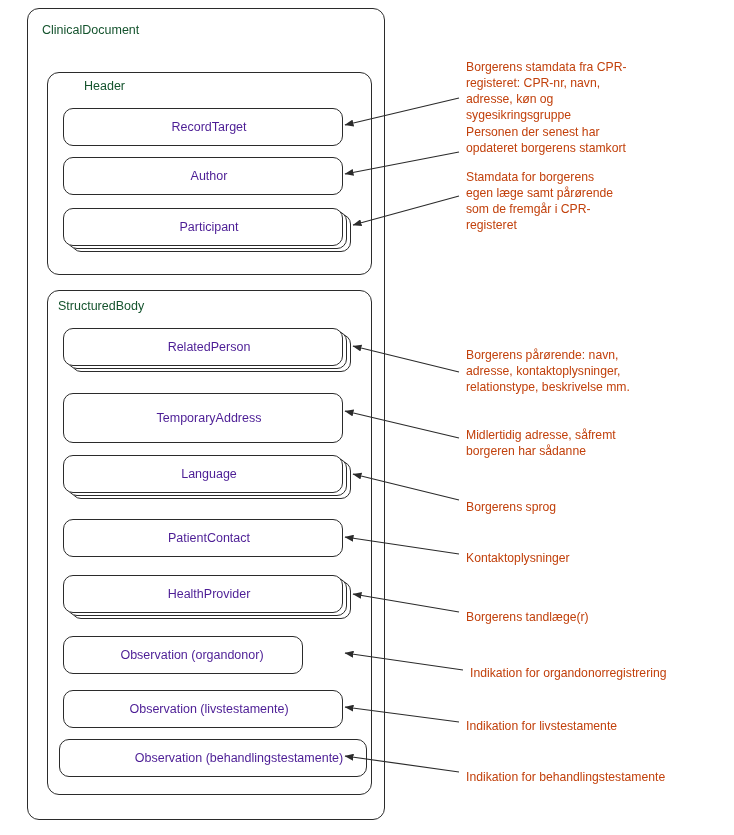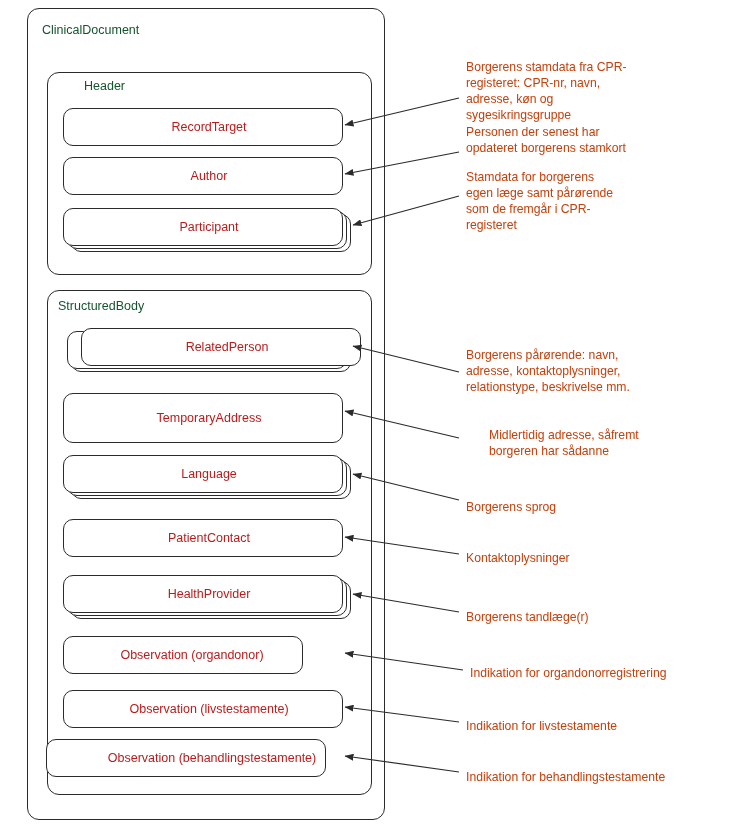--- a/index.html
+++ b/index.html
@@ -52,21 +52,21 @@
     border-radius: 10px;
     background: #ffffff;
     box-sizing: border-box;
     display: flex;
     align-items: center;
     justify-content: center;
   }
   .elem-label {
     font-size: 12.5px;
     line-height: 14px;
-    color: #b91c1c;
+    color: #4c1d95;
     white-space: nowrap;
     text-align: center;
     margin-left: 12px;
   }
   
   .stack-shadow {
     position: absolute;
     border: 1.6px solid #2b2b2b;
     border-radius: 10px;
     background: #ffffff;
@@ -104,21 +104,21 @@
   <div class="stack-shadow" style="left:67px; top:211px; width:280px; height:38px;"></div>
   <div class="elem-box" style="left:63px; top:208px; width:280px; height:38px;">
     <span class="elem-label">Participant</span>
   </div>
 
   <div class="container-box" style="left:47px; top:290px; width:325px; height:505px;"></div>
   <div class="container-label" style="left:58px; top:299px;">StructuredBody</div>
 
   <div class="stack-shadow" style="left:71px; top:334px; width:280px; height:38px;"></div>
   <div class="stack-shadow" style="left:67px; top:331px; width:280px; height:38px;"></div>
-  <div class="elem-box" style="left:81px; top:328px; width:280px; height:38px;">
+  <div class="elem-box" style="left:63px; top:328px; width:280px; height:38px;">
     <span class="elem-label">RelatedPerson</span>
   </div>
 
   <div class="elem-box" style="left:63px; top:393px; width:280px; height:50px;">
     <span class="elem-label">TemporaryAddress</span>
   </div>
 
   <div class="stack-shadow" style="left:71px; top:461px; width:280px; height:38px;"></div>
   <div class="stack-shadow" style="left:67px; top:458px; width:280px; height:38px;"></div>
   <div class="elem-box" style="left:63px; top:455px; width:280px; height:38px;">
@@ -136,21 +136,21 @@
   </div>
 
   <div class="elem-box" style="left:63px; top:636px; width:240px; height:38px;padding-left:6px;">
     <span class="elem-label">Observation (organdonor)</span>
   </div>
 
   <div class="elem-box" style="left:63px; top:690px; width:280px; height:38px;">
     <span class="elem-label">Observation (livstestamente)</span>
   </div>
 
-  <div class="elem-box" style="left:46px; top:739px; width:280px; height:38px;padding-left:40px;">
+  <div class="elem-box" style="left:59px; top:739px; width:308px; height:38px;padding-left:40px;">
     <span class="elem-label">Observation (behandlingstestamente)</span>
   </div>
 
   <svg class="svg-layer" viewBox="0 0 734 835" width="734" height="835">
     <defs>
       <marker id="arrowhead" markerWidth="9" markerHeight="7" refX="8.5" refY="3.5" orient="auto" markerUnits="userSpaceOnUse">
         <polygon points="0 0, 9 3.5, 0 7" fill="#2b2b2b"></polygon>
       </marker>
     </defs>
     <g stroke="#2b2b2b" stroke-width="1.2" fill="none" marker-end="url(#arrowhead)">
@@ -178,21 +178,21 @@
 
   <div class="annotation" style="left:466px; top:169px; width:200px;">Stamdata for borgerens
 egen læge samt pårørende
 som de fremgår i CPR-
 registeret</div>
 
   <div class="annotation" style="left:466px; top:347px; width:210px;">Borgerens pårørende: navn,
 adresse, kontaktoplysninger,
 relationstype, beskrivelse mm.</div>
 
-  <div class="annotation" style="left:466px; top:427px; width:210px;margin-left:23px;">Midlertidig adresse, såfremt
+  <div class="annotation" style="left:466px; top:427px; width:210px;">Midlertidig adresse, såfremt
 borgeren har sådanne</div>
 
   <div class="annotation" style="left:466px; top:499px; width:210px;">Borgerens sprog</div>
 
   <div class="annotation" style="left:466px; top:550px; width:210px;">Kontaktoplysninger</div>
 
   <div class="annotation" style="left:466px; top:609px; width:210px;">Borgerens tandlæge(r)</div>
 
   <div class="annotation" style="left:470px; top:665px; width:250px;">Indikation for organdonorregistrering</div>
 

